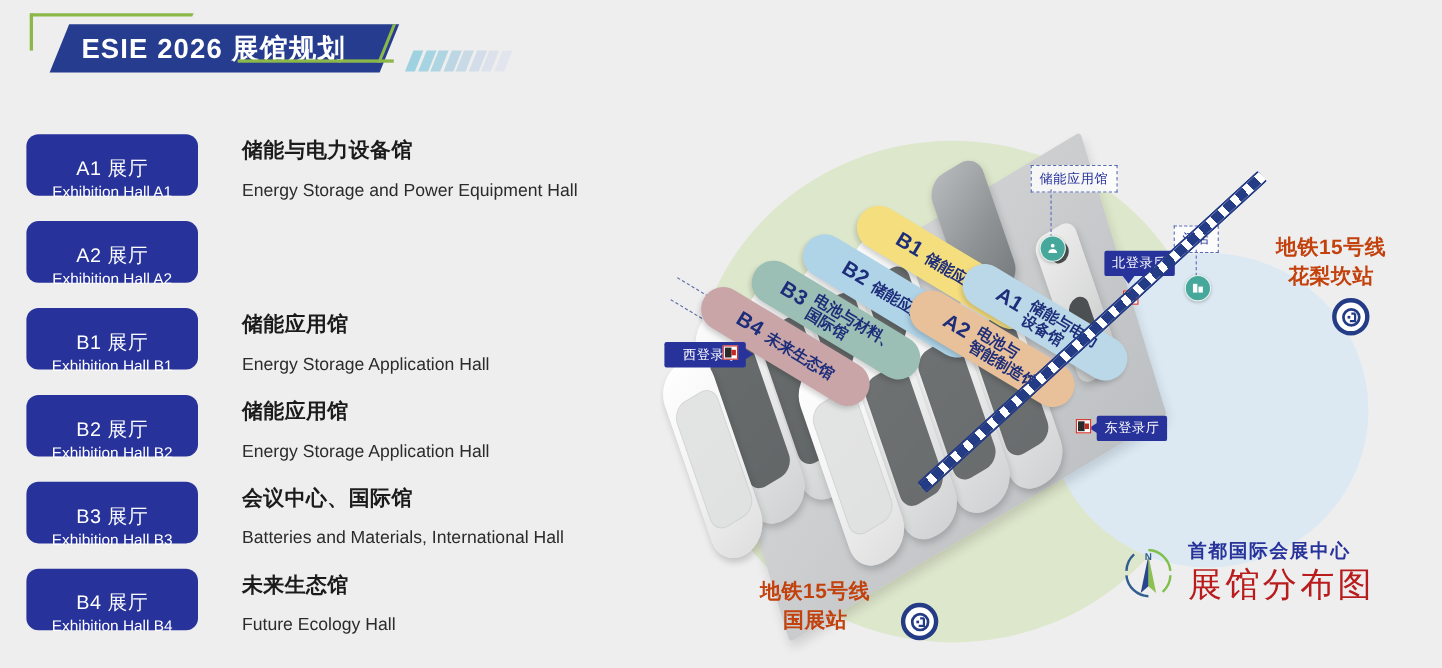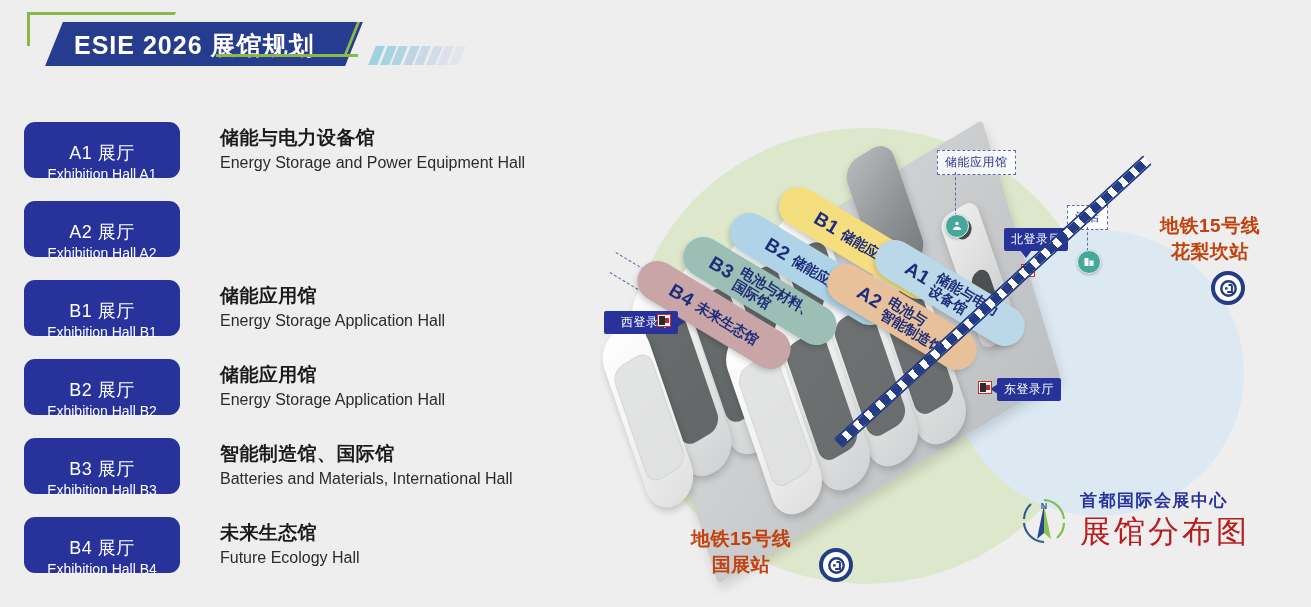--- a/index.html
+++ b/index.html
@@ -49,21 +49,21 @@
   .legend-row{position:relative;height:70px;margin-bottom:9px;}
   .badge{
     position:absolute;left:0;top:0;width:156px;height:56px;
     background:#27329b;border-radius:11px;color:#fff;text-align:center;
     box-sizing:border-box;padding-top:20px;
   }
   .badge-cn{font-size:18px;font-weight:400;line-height:23px;letter-spacing:.5px;}
   .badge-en{font-size:14px;font-weight:400;line-height:19px;}
   .legend-text{position:absolute;left:196px;top:2px;}
   .legend-cn{font-size:19px;font-weight:700;color:#1b1b1b;line-height:27px;letter-spacing:.4px;}
-  .legend-en{font-size:16px;font-weight:400;color:#2b2b2b;line-height:24px;}
+  .legend-en{font-size:16px;font-weight:400;color:#2b2b2b;line-height:24px;margin-top:11px;}
 
   
   .map{position:absolute;left:600px;top:0;width:711px;height:607px;overflow:hidden;}
   .ell-green{
     position:absolute;left:30px;top:128px;width:472px;height:456px;
     background:#dde7cb;border-radius:50%;
   }
   .ell-blue{
     position:absolute;left:352px;top:230px;width:292px;height:286px;
     background:#dce9f3;border-radius:50%;
@@ -259,21 +259,21 @@
         <div class="legend-en">Energy Storage Application Hall</div>
       </div>
     </div>
 
     <div class="legend-row">
       <div class="badge">
         <div class="badge-cn">B3 展厅</div>
         <div class="badge-en">Exhibition Hall B3</div>
       </div>
       <div class="legend-text">
-        <div class="legend-cn">智能制造馆、国际馆</div>
+        <div class="legend-cn">会议中心、国际馆</div>
         <div class="legend-en">Batteries and Materials, International Hall</div>
       </div>
     </div>
 
     <div class="legend-row">
       <div class="badge">
         <div class="badge-cn">B4 展厅</div>
         <div class="badge-en">Exhibition Hall B4</div>
       </div>
       <div class="legend-text">

